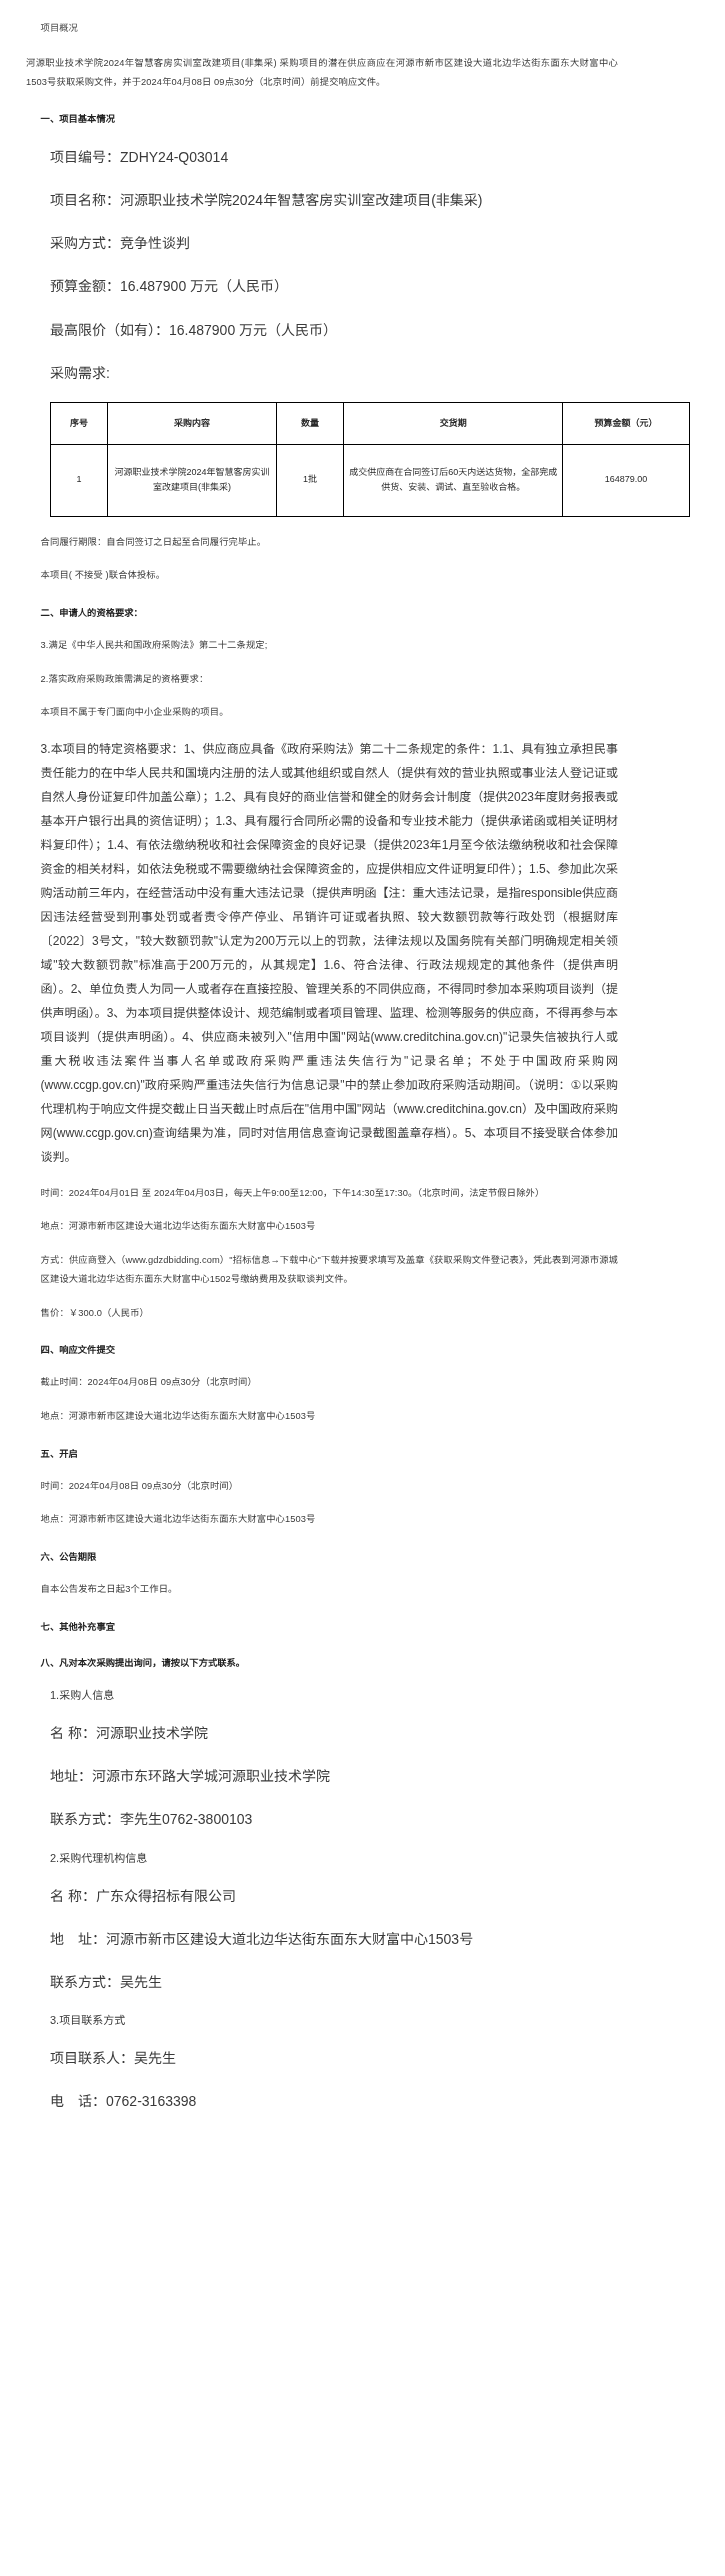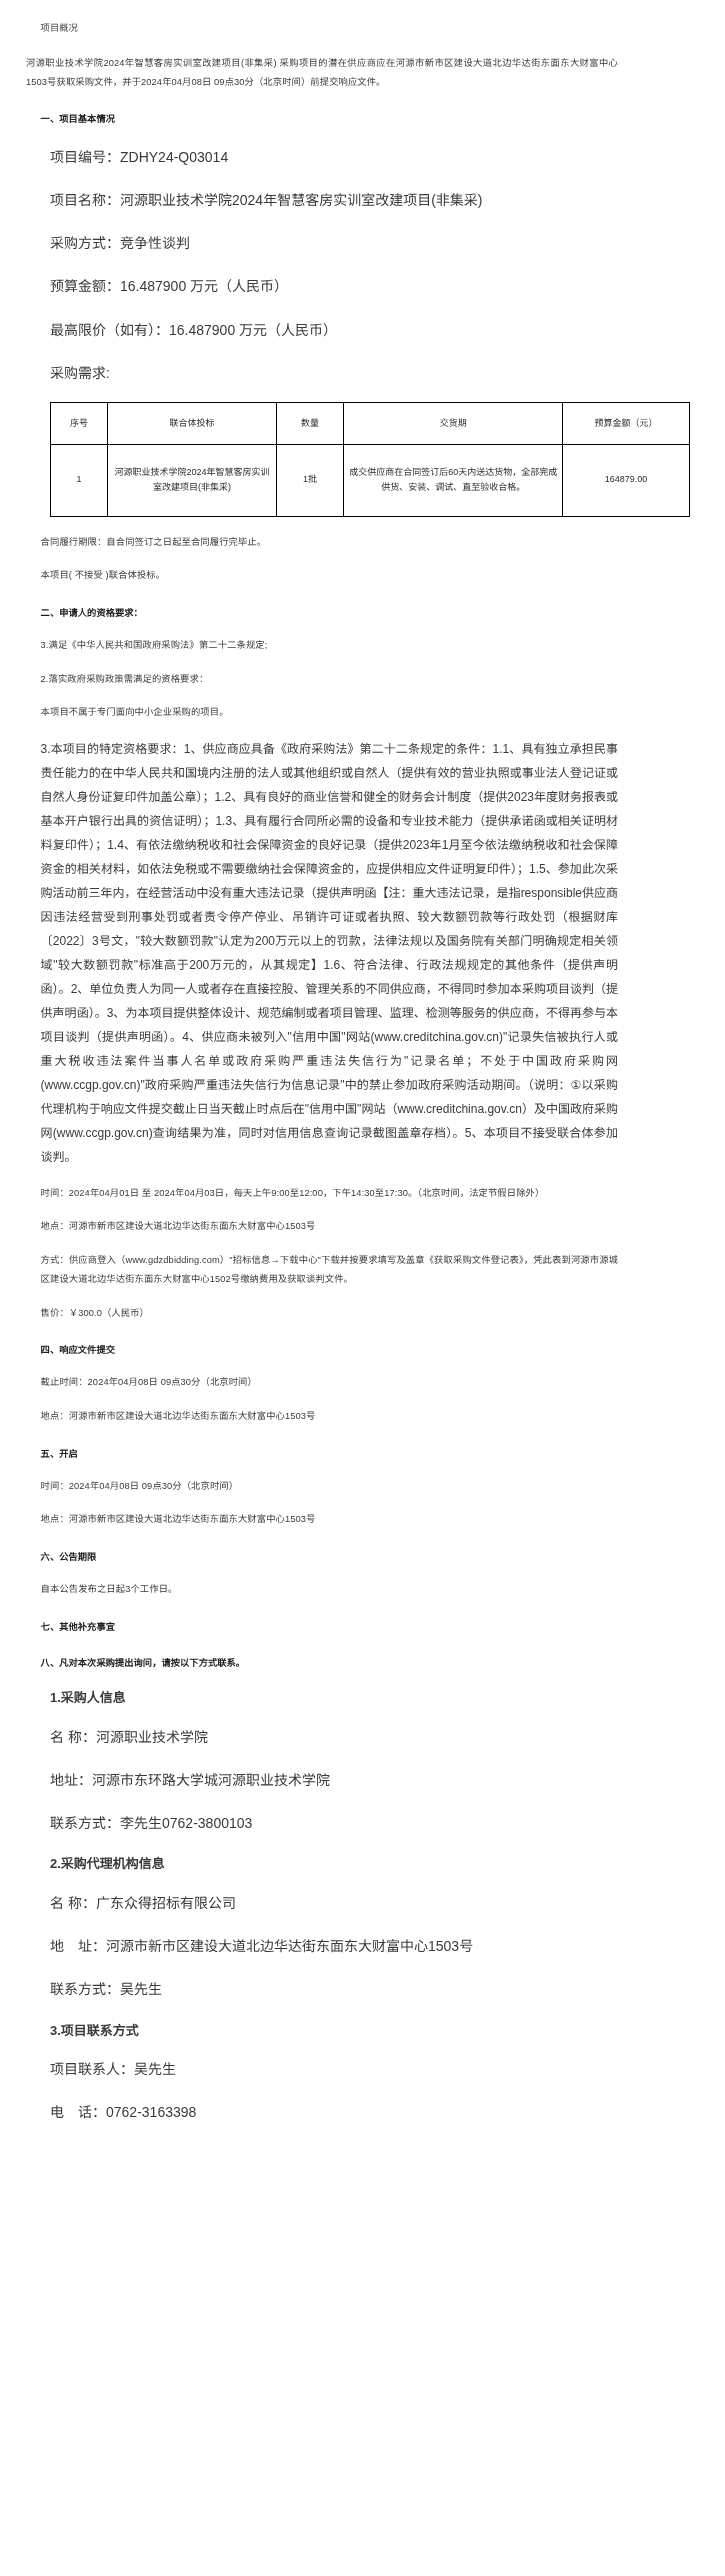--- a/index.html
+++ b/index.html
@@ -39,22 +39,22 @@
     margin-left: 14.6px;
   }
   h2.sec-title {
     font-size: 9.3px;
     font-weight: bold;
     color: #222222;
     margin: 19.4px 0 14.6px 14.6px;
     line-height: 1.8;
   }
   h3.sub-title {
-    font-size: 13px;
-    font-weight: bold;
+    font-size: 11px;
+    font-weight: normal;
     color: #3a3a3a;
     margin: 14.6px 0 13px 24px;
     line-height: 1.8;
   }
   .field {
     font-size: 14px;
     line-height: 2.05;
     color: #3a3a3a;
     margin: 0 0 14.6px 24px;
   }
@@ -76,21 +76,21 @@
     border: 0.8px solid #000000;
     font-size: 9px;
     color: #2b2b2b;
     text-align: center;
     vertical-align: middle;
     padding: 6.5px 4.9px;
     line-height: 1.75;
     word-break: break-all;
   }
   table.req-table th {
-    font-weight: normal;
+    font-weight: bold;
     height: 27.5px;
   }
   table.req-table td {
     height: 58px;
   }
   .col-no     { width: 45px; }
   .col-con    { width: 154px; }
   .col-qty    { width: 55px; }
   .col-deliv  { width: 203px; }
   .col-amt    { width: 113px; }
@@ -125,21 +125,21 @@
   <div class="field">
     <span>最高限价（如有）：</span><span>16.487900 万元（人民币）</span>
   </div>
 
   <div class="field">采购需求:</div>
 
   <table class="req-table">
     <thead>
       <tr>
         <th class="col-no">序号</th>
-        <th class="col-con">联合体投标</th>
+        <th class="col-con">采购内容</th>
         <th class="col-qty">数量</th>
         <th class="col-deliv">交货期</th>
         <th class="col-amt">预算金额（元）</th>
       </tr>
     </thead>
     <tbody>
       <tr>
         <td class="col-no">1</td>
         <td class="col-con">河源职业技术学院2024年智慧客房实训室改建项目(非集采)</td>
         <td class="col-qty">1批</td>

